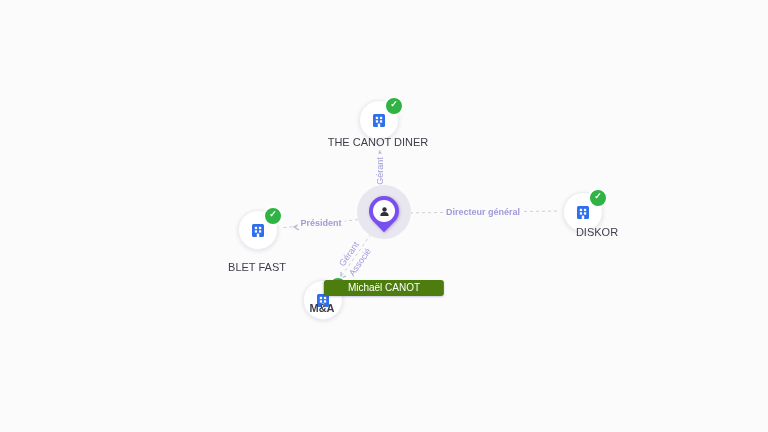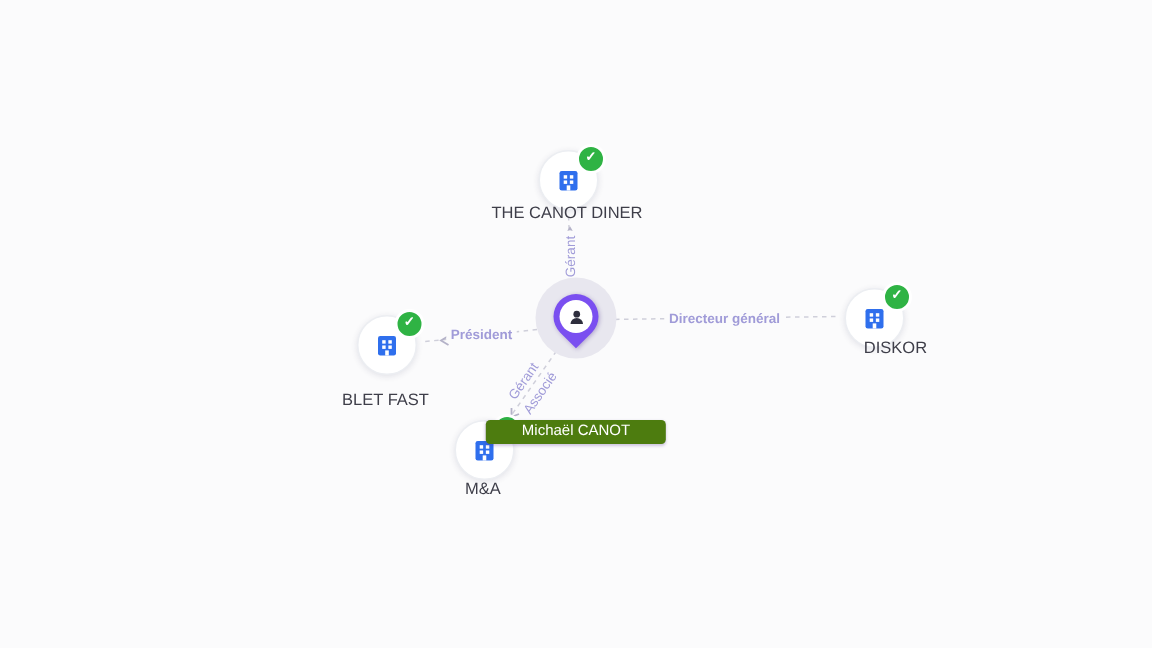--- a/index.html
+++ b/index.html
@@ -11,21 +11,21 @@
   .verified-badge{position:absolute;top:-5px;right:-6px;width:16px;height:16px;background:#2fb344;border:2px solid #fff;
     border-radius:50%;color:#fff;font-size:9px;line-height:12px;text-align:center;font-weight:bold;}
   .company-label{position:absolute;transform:translateX(-50%);font-size:11px;color:#3e3e49;white-space:nowrap;}
   .edge-label{position:absolute;font-size:9px;color:#a09bd8;background:#fbfbfc;padding:0 3px;white-space:nowrap;
     transform:translate(-50%,-50%);}
   .edge-label.rot-90{transform:translate(-50%,-50%) rotate(-90deg);}
   .edge-label.rot-55{transform:translate(-50%,-50%) rotate(-55deg);padding:0 2px;background:transparent;}
   .pos-walk{left:359px;top:100px;}   .lbl-walk{left:378px;top:136px;}
   .pos-diskor{left:563px;top:192px;} .lbl-diskor{left:581px;top:226px;padding-left:32px;}
   .pos-blet{left:238px;top:210px;}   .lbl-blet{left:257px;top:261px;}
-  .pos-ma{left:303px;top:280px;}     .lbl-ma{left:322px;top:320px;}
+  .pos-ma{left:303px;top:280px;}     .lbl-ma{left:322px;top:302px;font-weight:bold;}
   .pin-halo{position:absolute;left:357px;top:185px;width:54px;height:54px;border-radius:50%;background:#e8e7ef;}
   .pin{position:absolute;left:369px;top:196px;width:30px;height:30px;background:#7a4ff0;
     border-radius:50% 50% 50% 0;transform:rotate(-45deg);box-shadow:0 1px 3px rgba(70,40,140,.35);cursor:pointer;}
   .pin-inner{position:absolute;left:4px;top:4px;width:22px;height:22px;background:#fff;border-radius:50%;
     transform:rotate(45deg);display:flex;align-items:center;justify-content:center;}
   .person-badge{position:absolute;left:384px;top:236px;transform:translateX(-50%);background:#4d7c0f;color:#fff;
     font-size:10px;padding:2px 24px 3px;border-radius:3px;white-space:nowrap;box-shadow:0 1px 2px rgba(70,40,140,.25);margin-top:44px;}
 </style>
 </head>
 <body>

